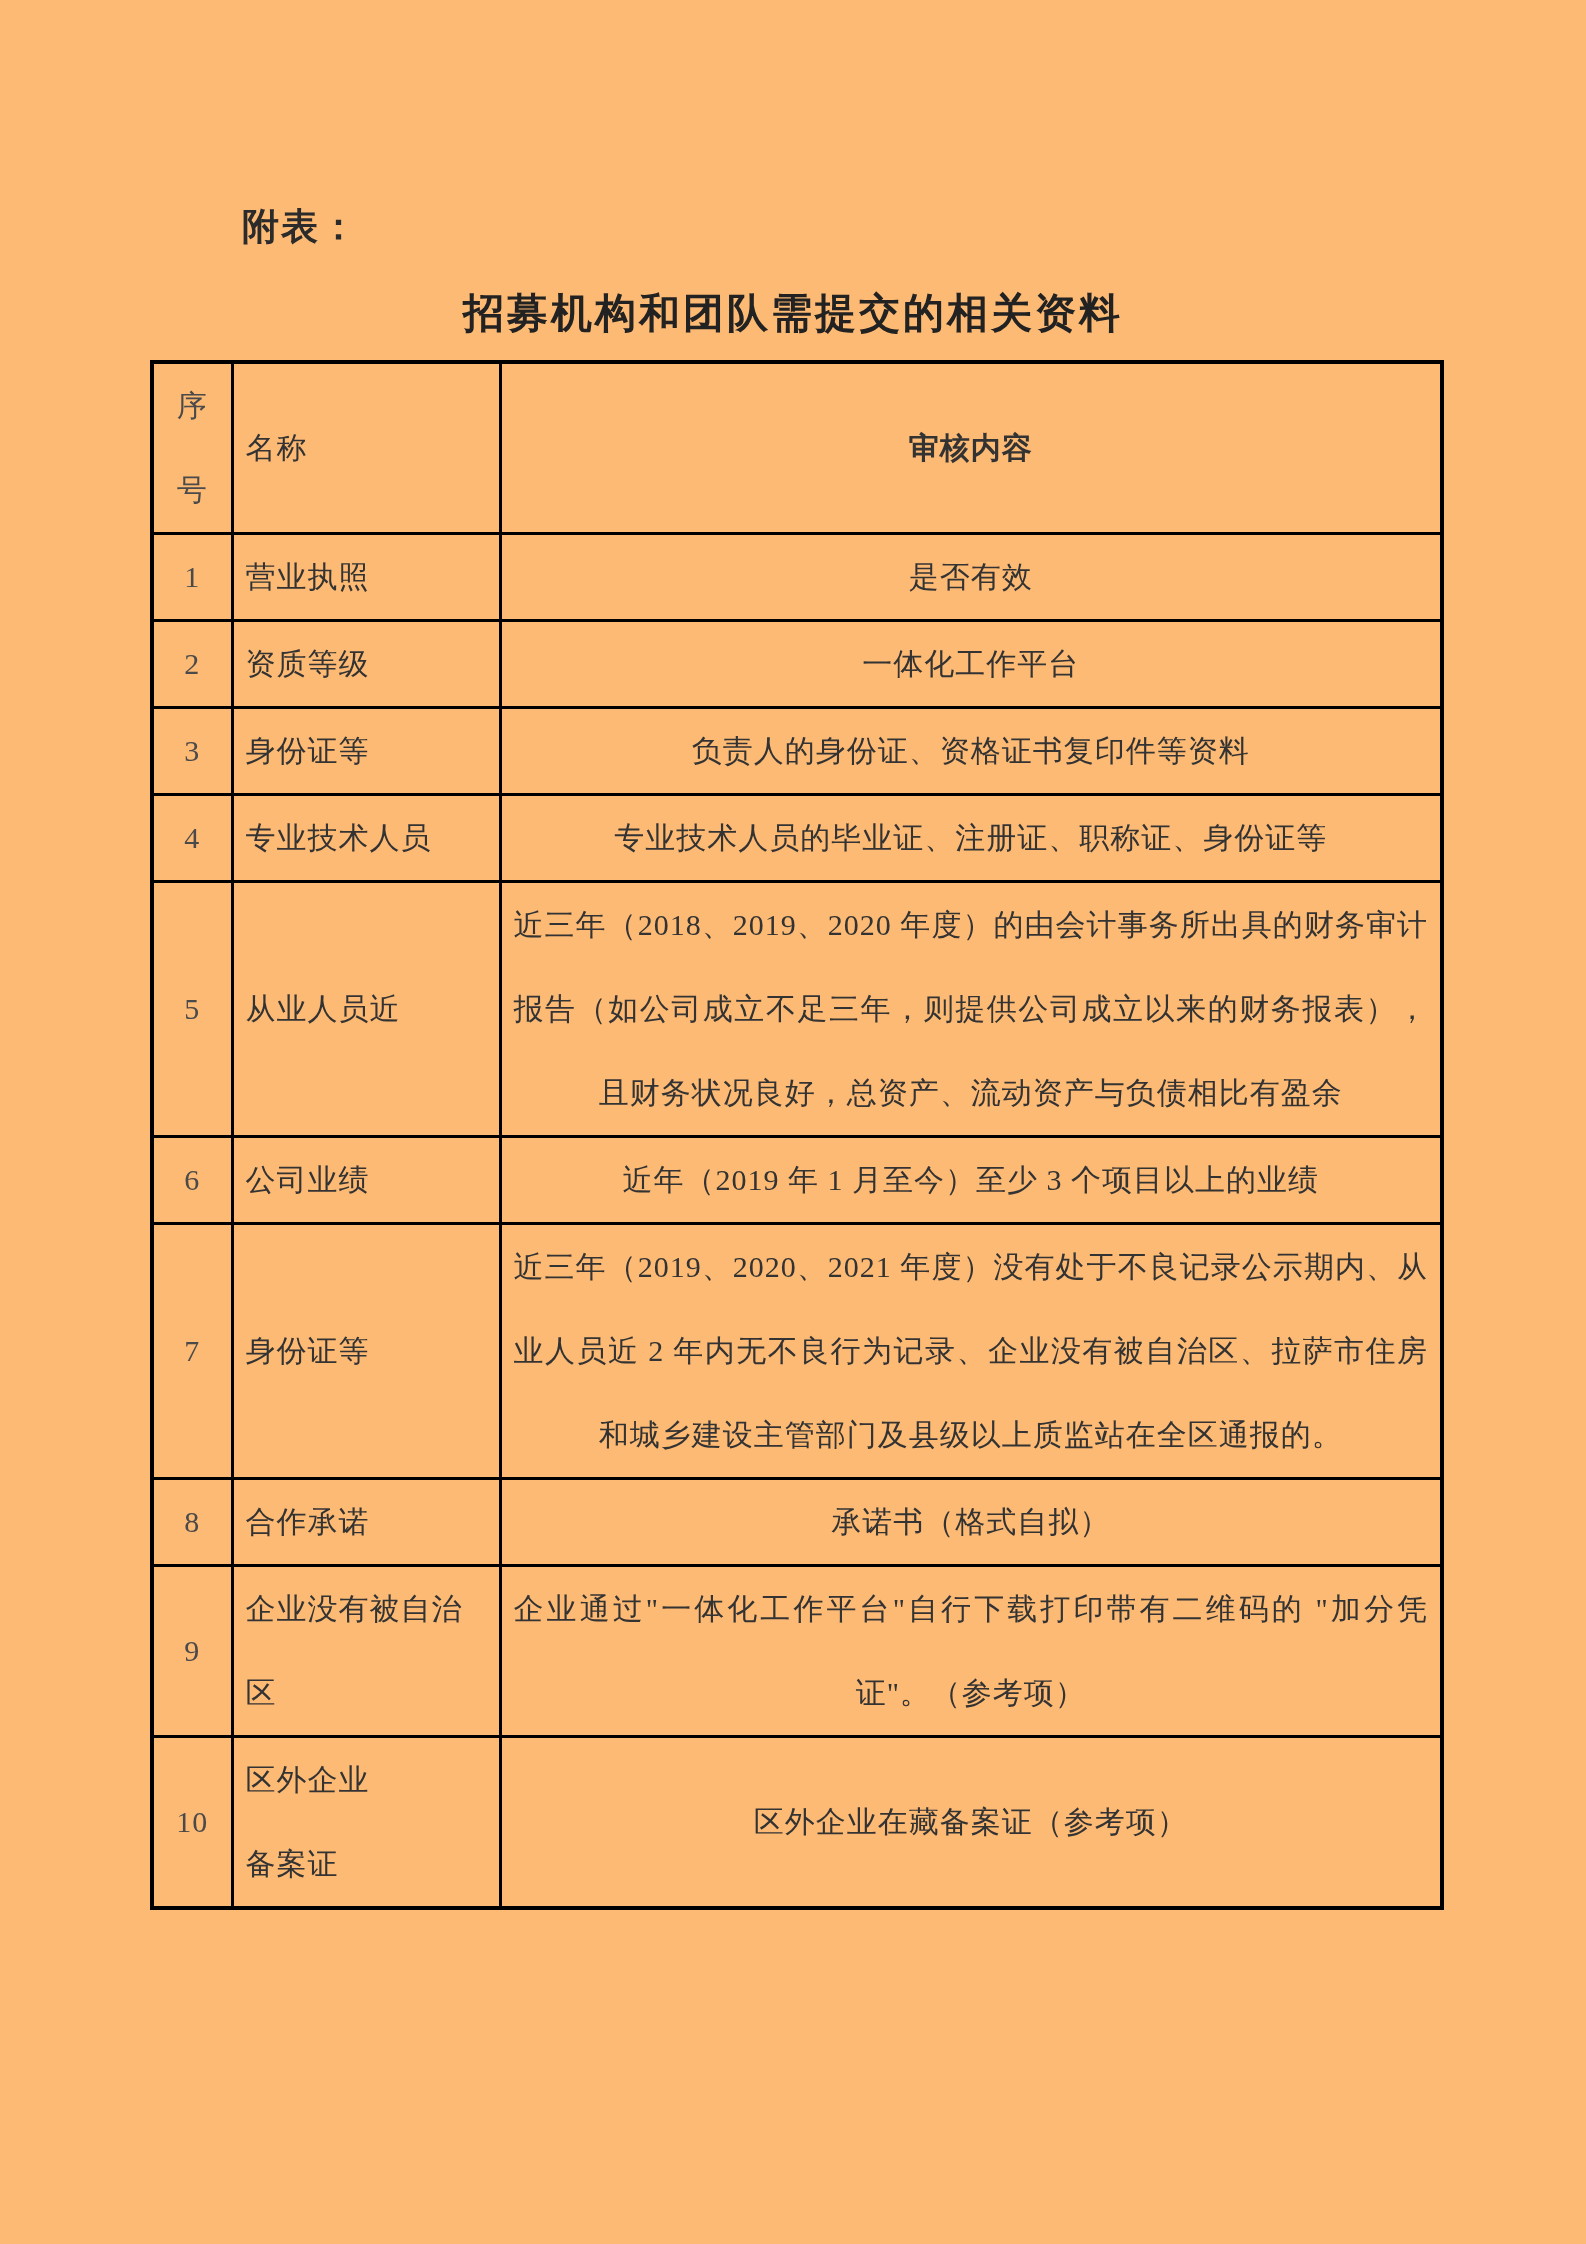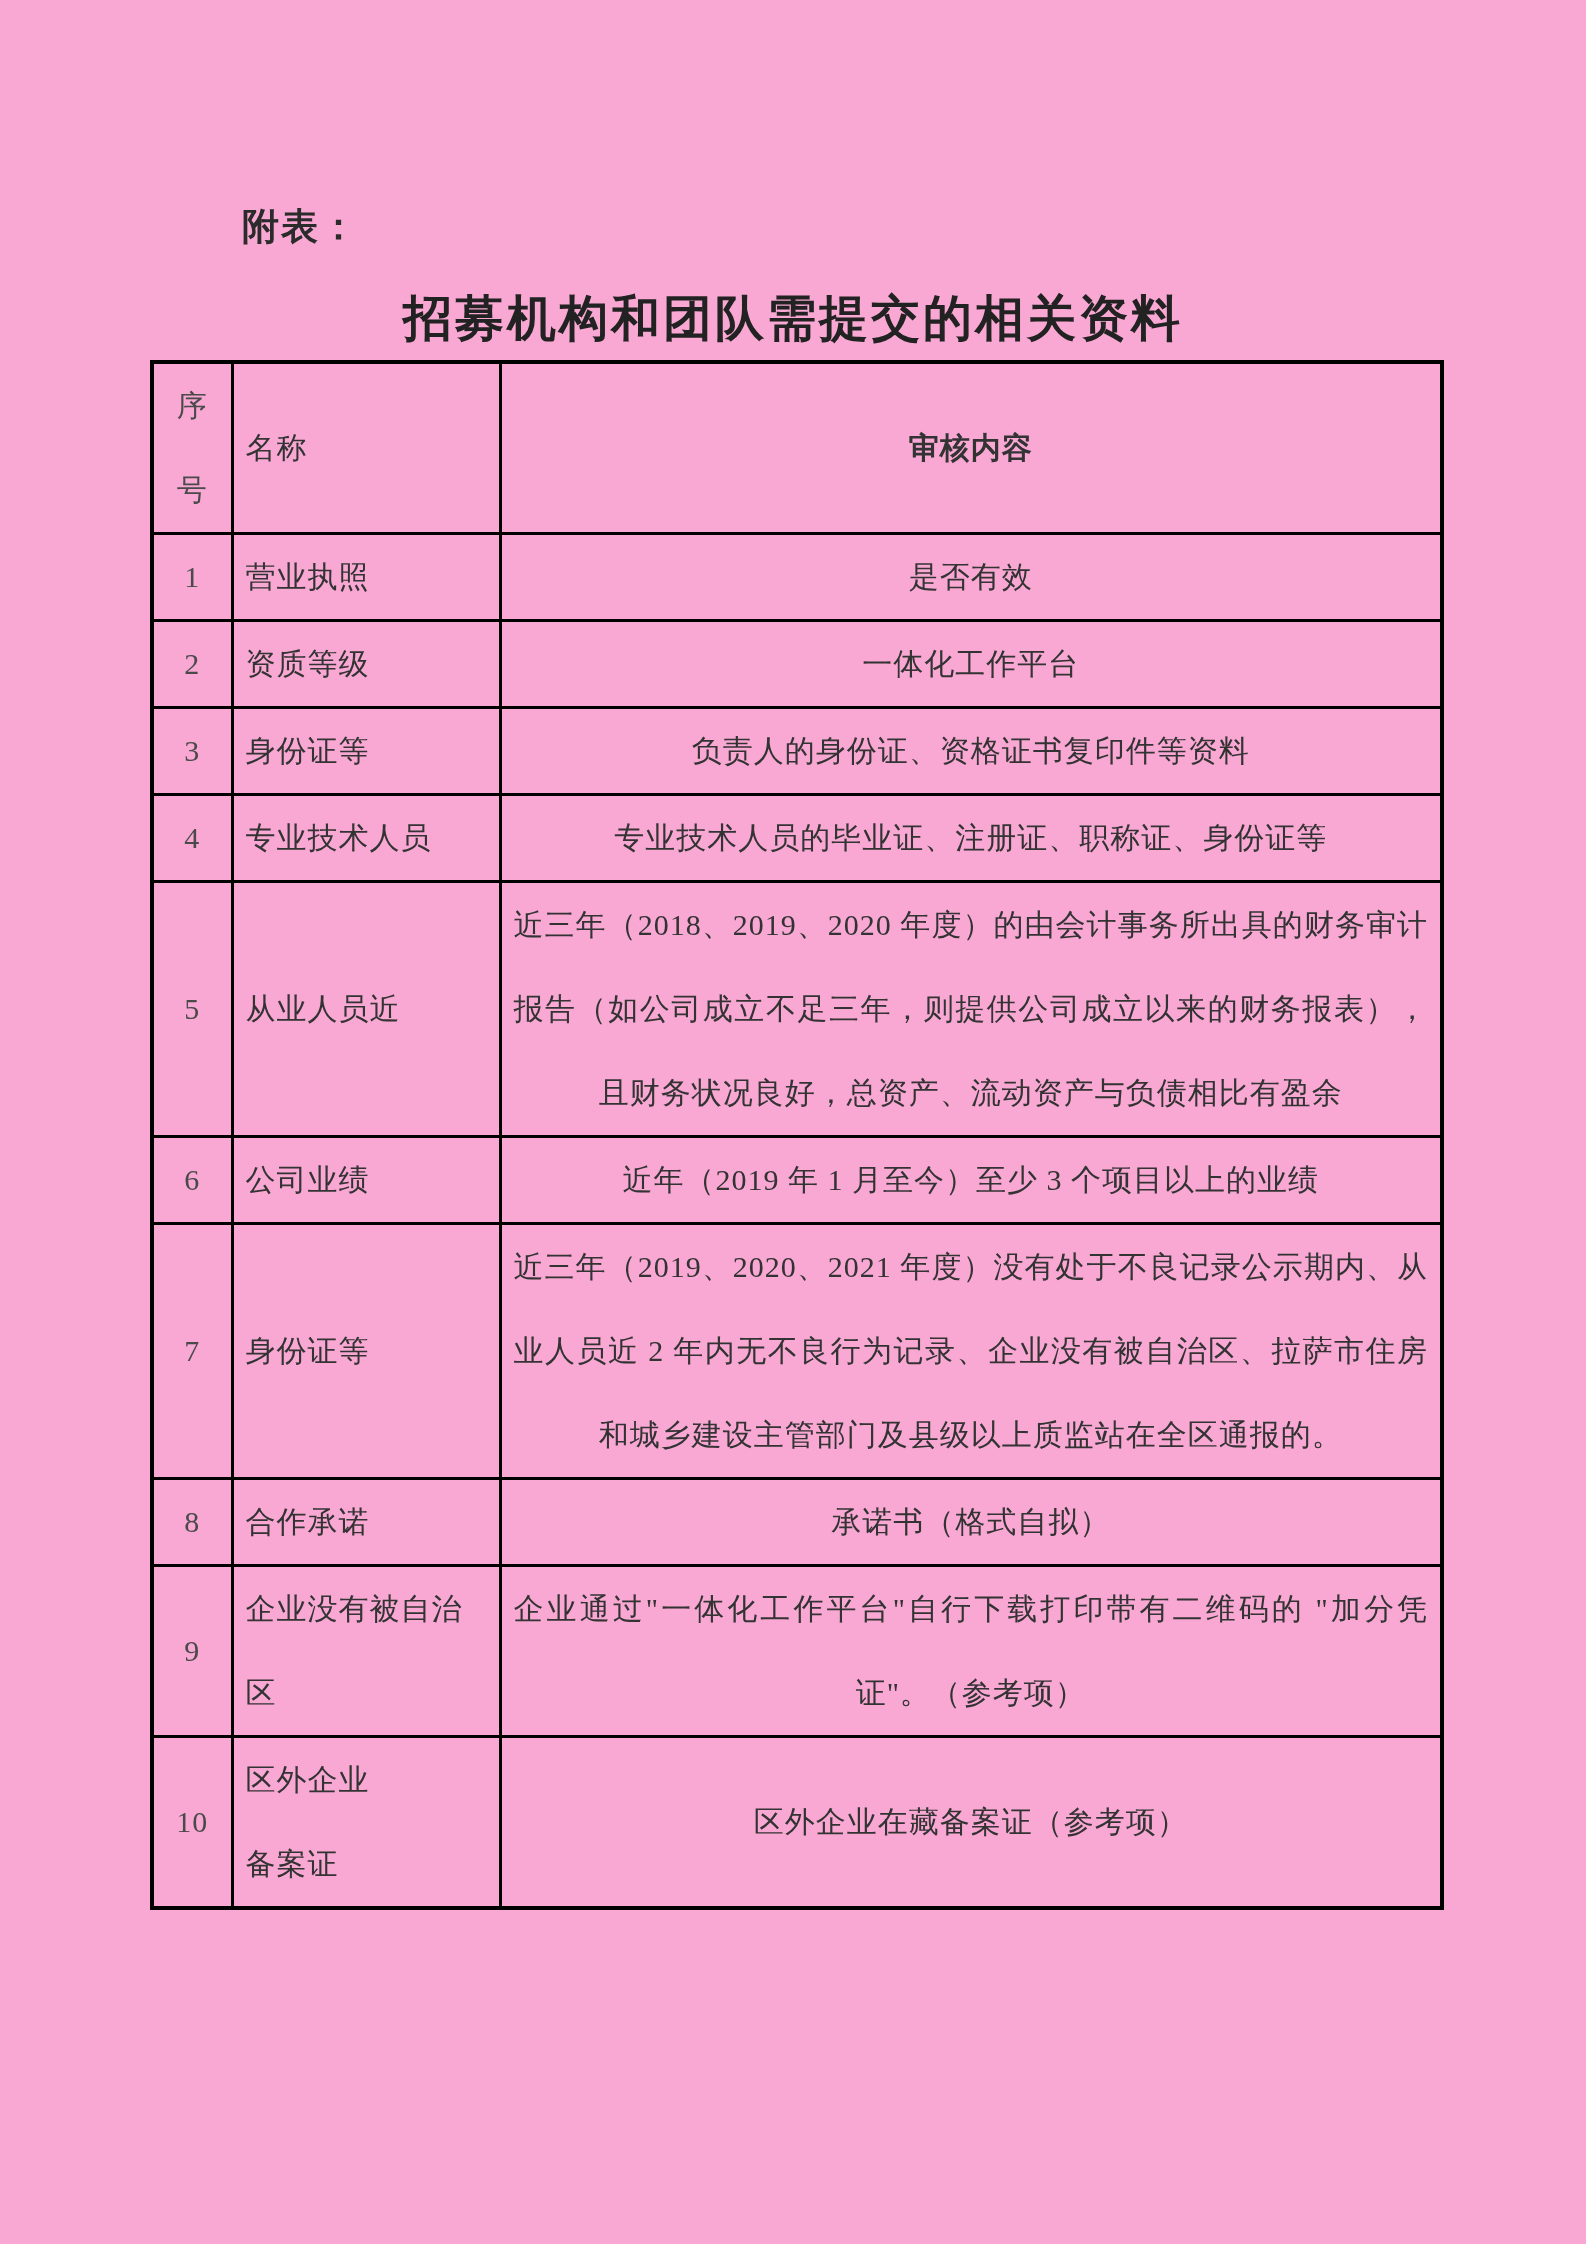--- a/index.html
+++ b/index.html
@@ -1,40 +1,40 @@
 <!DOCTYPE html>
 <html><head>
 <meta charset="utf-8">
 <style>
   html, body { margin: 0; padding: 0; background: #ffffff; }
   .page {
     position: relative;
     width: 1586px;
     height: 2244px;
-    background: #f9a8d4;
+    background: #fdba74;
     font-family: "Liberation Serif", "DejaVu Serif", serif;
     color: #2e2e2e;
     overflow: hidden;
   }
   .appendix-label {
     position: absolute;
     left: 242px;
     top: 202px;
     font-size: 37px;
     font-weight: bold;
     letter-spacing: 2px;
     color: #2b2b2b;
   }
   .doc-title {
     position: absolute;
     left: 0;
     top: 286px;
     width: 1586px;
     text-align: center;
-    font-size: 49px;
+    font-size: 41px;
     font-weight: bold;
     letter-spacing: 3px;
     color: #222222;
   }
   table.materials {
     position: absolute;
     left: 150px;
     top: 360px;
     width: 1290px;
     border-collapse: collapse;

